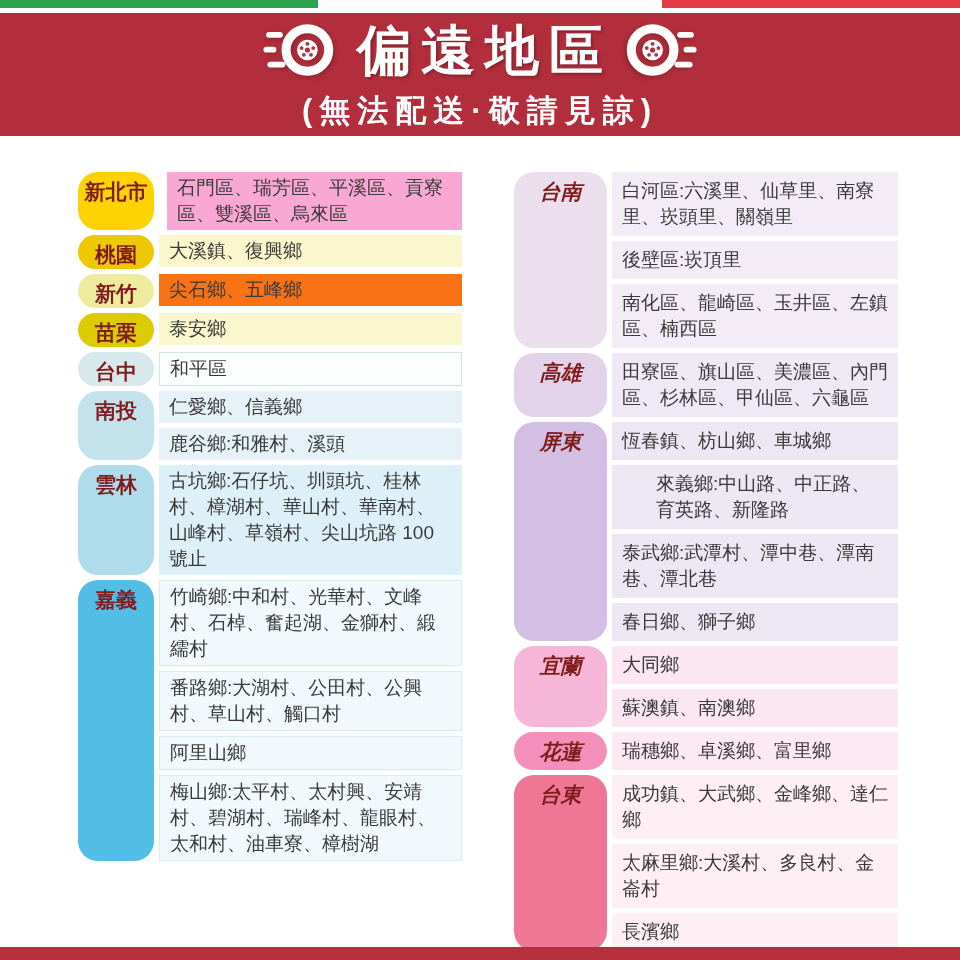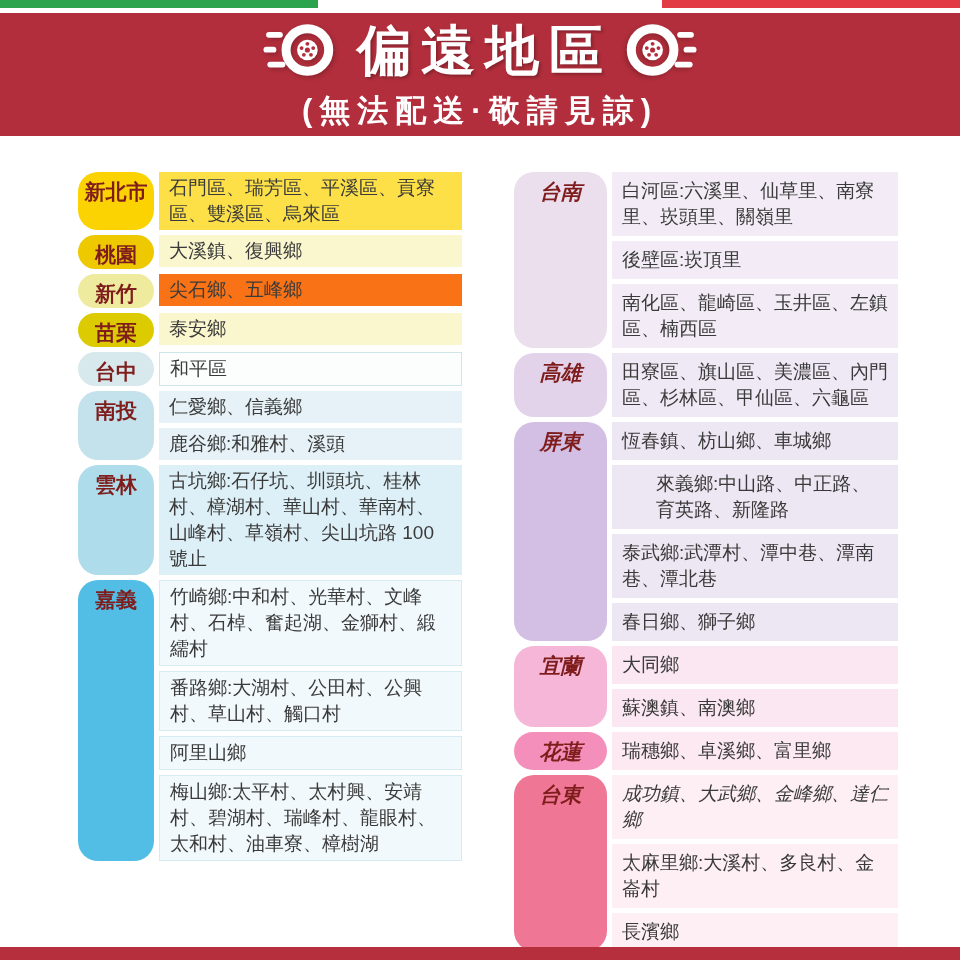--- a/index.html
+++ b/index.html
@@ -93,21 +93,21 @@
     </svg>
   </div>
   <div class="banner-subtitle">(無法配送·敬請見諒)</div>
 </div>
 
 <div class="columns">
   <div class="col col-left" id="col-left">
       <div class="section">
         <div class="region-label" style="background: rgb(251, 211, 3);">新北市</div>
         <div class="region-rows">
-          <div class="region-row" style="background: #fde047;">石門區、瑞芳區、平溪區、貢寮區、雙溪區、烏來區</div>
+          <div class="region-row" style="background: #f9a8d4; margin-left: 8px;">石門區、瑞芳區、平溪區、貢寮區、雙溪區、烏來區</div>
         </div>
       </div>
       <div class="section">
         <div class="region-label" style="background: rgb(239, 201, 0);">桃園</div>
         <div class="region-rows">
           <div class="region-row" style="background: rgb(250, 247, 206);">大溪鎮、復興鄉</div>
         </div>
       </div>
       <div class="section">
         <div class="region-label" style="background: rgb(239, 235, 158);">新竹</div>
@@ -183,21 +183,21 @@
       </div>
       <div class="section">
         <div class="region-label" style="background: rgb(244, 143, 187);">花蓮</div>
         <div class="region-rows">
           <div class="region-row" style="background: rgb(252, 233, 242);">瑞穗鄉、卓溪鄉、富里鄉</div>
         </div>
       </div>
       <div class="section">
         <div class="region-label" style="background: rgb(239, 119, 149);">台東</div>
         <div class="region-rows">
-          <div class="region-row" style="background: rgb(253, 239, 243); font-style: italic;">成功鎮、大武鄉、金峰鄉、達仁鄉</div>
+          <div class="region-row" style="background: rgb(253, 239, 243);">成功鎮、大武鄉、金峰鄉、達仁鄉</div>
           <div class="region-row" style="background: rgb(253, 239, 243);">太麻里鄉:大溪村、多良村、金崙村</div>
           <div class="region-row" style="background: rgb(253, 239, 243);">長濱鄉</div>
         </div>
       </div>
     </div>
 </div>
 
 <div class="footer-bar" style="background: rgb(181, 48, 60);"></div>
 
 </body></html>

